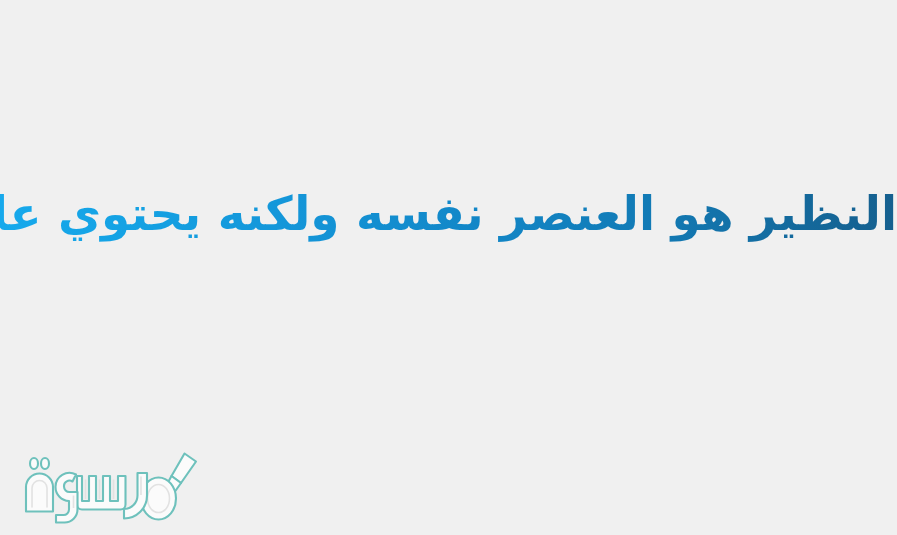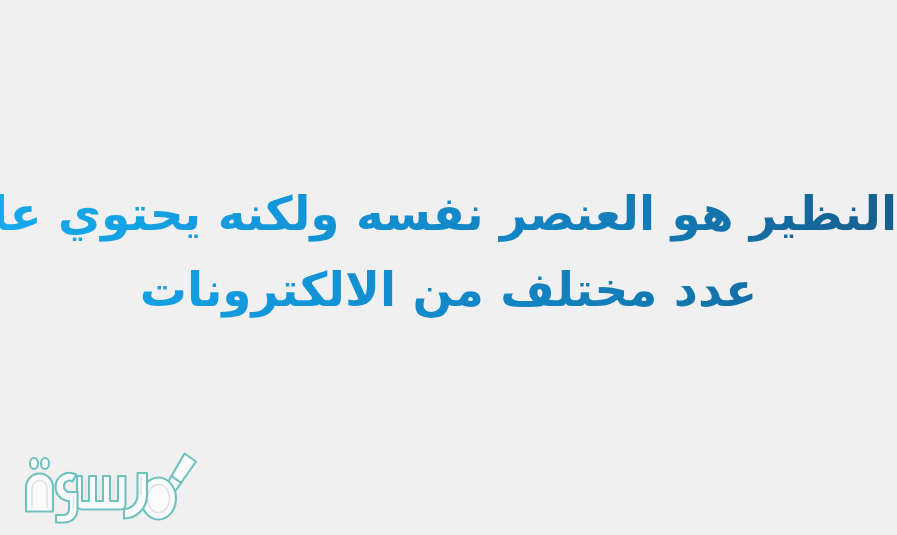--- a/index.html
+++ b/index.html
@@ -92,21 +92,20 @@
     stroke-width: 1.6;
   }
 </style>
 </head>
 <body>
 
 <div id="canvas" style="background: rgb(240, 240, 240);">
 
   <div class="headline">
     <span class="headline-line headline-line-1">النظير هو العنصر نفسه ولكنه يحتوي على</span>
-    <span class="headline-line headline-line-2">عدد مختلف من الالكترونات</span>
   </div>
 
   <div class="logo" title="موسوعة">
     <svg viewBox="0 0 210 84" xmlns="http://www.w3.org/2000/svg" aria-hidden="true">
 
       <g>
 
         <path class="logo-stroke" d="M176.5 10.5 L188.0 18.5 L173.0 40.0 L163.5 33.0 Z" stroke="#6ec1bc" fill="#fbfbfb"></path>
 
         <path class="logo-stroke" d="M163.5 33.0 L173.0 40.0 L167.0 48.5 L158.5 42.0 Z" stroke="#6ec1bc" fill="#fbfbfb"></path>

